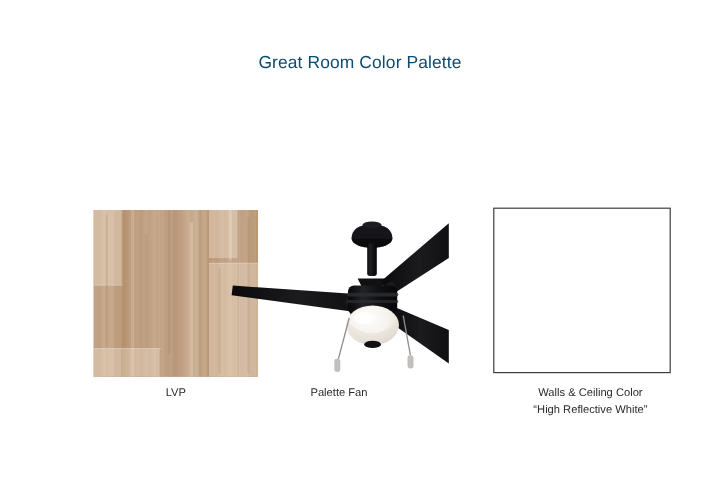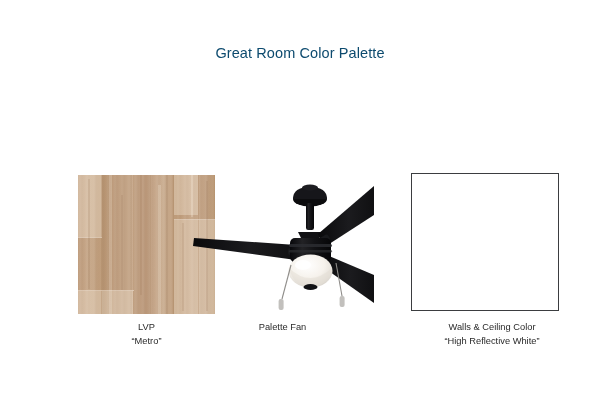--- a/index.html
+++ b/index.html
@@ -183,21 +183,20 @@
       <div class="lvp-streak" style="left:43px;  top:20px;  width:2px;  height:95px;"></div>
       <div class="lvp-streak" style="left:62px;  top:0;     width:2px;  height:120px;"></div>
       <div class="lvp-streak light" style="left:80px;  top:10px;  width:3px;  height:129px;"></div>
       <div class="lvp-streak" style="left:88px;  top:0;     width:2px;  height:139px;"></div>
       <div class="lvp-streak" style="left:104px; top:48px;  width:2px;  height:88px;"></div>
       <div class="lvp-streak light" style="left:113px; top:0;     width:2px;  height:42px;"></div>
       <div class="lvp-streak" style="left:128px; top:6px;   width:2px;  height:130px;"></div>
     </div>
     <div class="item-caption" id="lvp-caption">
       <span>LVP</span>
-      <span class="caption-line2">“Metro”</span>
     </div>
   </div>
 
   <div class="item" id="item-fan">
     <div class="fan-stage">
       <svg width="185" height="145" viewBox="0 0 185 145">
         <defs>
           <radialGradient id="glassGrad" cx="42%" cy="32%" r="72%">
             <stop offset="0%" stop-color="#ffffff"></stop>
             <stop offset="55%" stop-color="#f6f2ec"></stop>

